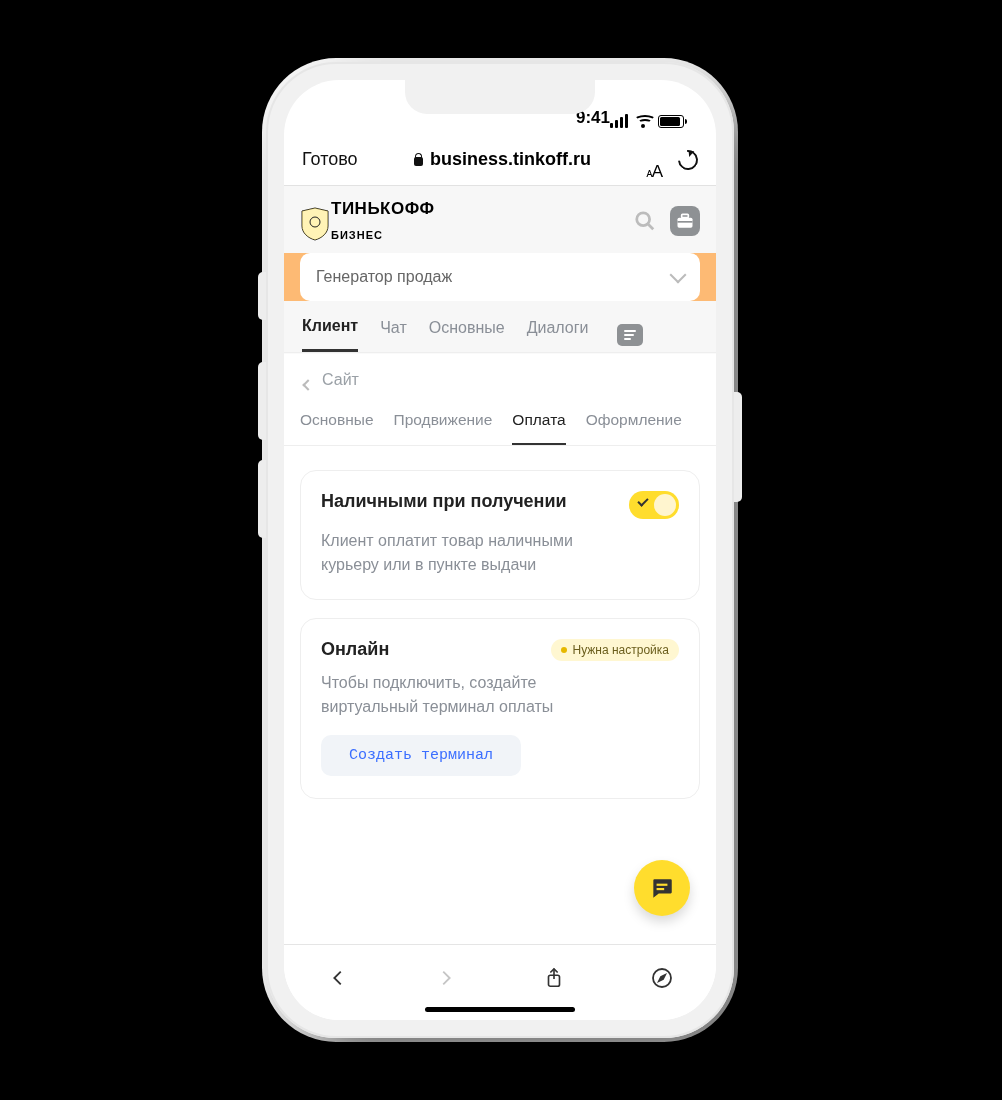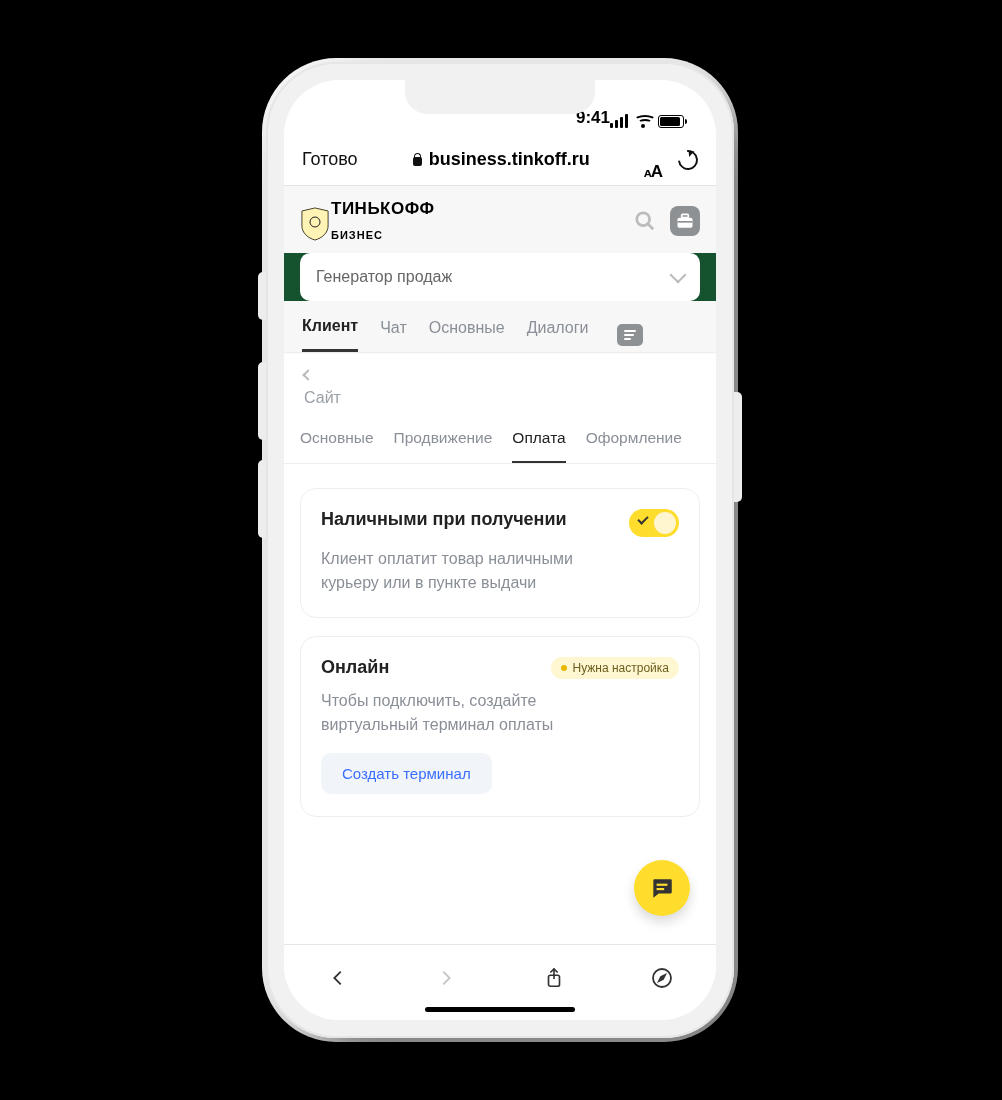--- a/index.html
+++ b/index.html
@@ -51,21 +51,21 @@
   .batt:after{content:"";position:absolute;right:-4px;top:3px;width:2px;height:5px;background:#000;border-radius:0 2px 2px 0;}
   .batt .fill{position:absolute;left:1px;top:1px;bottom:1px;width:20px;background:#000;border-radius:1.5px;}
 
   
   .safari{height:52px;display:flex;align-items:center;padding:0 18px;gap:16px;border-bottom:1px solid #e2e2e2;}
   .safari .done{font-size:18px;color:#111;}
   .safari .url{flex:1;text-align:center;font-weight:700;font-size:18px;display:flex;align-items:center;justify-content:center;gap:6px;}
   .lock{width:11px;height:13px;position:relative;}
   .lock:before{content:"";position:absolute;left:1px;top:4px;width:9px;height:9px;background:#111;border-radius:2px;}
   .lock:after{content:"";position:absolute;left:2px;top:0;width:5px;height:6px;border:1.5px solid #111;border-bottom:none;border-radius:5px 5px 0 0;}
-  .aa{font-size:13px;font-weight:700;letter-spacing:-1px;margin-top:24px;}
+  .aa{font-size:13px;font-weight:400;letter-spacing:-1px;margin-top:24px;}
   .aa .big{font-size:17px;}
   .reload{width:20px;height:20px;border:2px solid #111;border-radius:50%;border-left-color:transparent;transform:rotate(40deg);position:relative;}
   .reload:after{content:"";position:absolute;top:-3px;left:-1px;border:4px solid transparent;border-right-color:#111;transform:rotate(0deg);}
 
   
   .pagehead{display:flex;align-items:center;padding:14px 16px 12px;gap:10px;background:#f7f7f7;}
   .logo{display:flex;align-items:flex-end;gap:1px;}
   .shield{width:30px;height:34px;position:relative;flex:0 0 auto;}
   .shield svg{width:100%;height:100%;}
   .brandtxt{display:flex;flex-direction:column;line-height:1;}
@@ -76,51 +76,51 @@
   .hicon.search svg{width:22px;height:22px;stroke:#bcbcbc;fill:none;stroke-width:3;}
   .hicon.brief{background:#8e9194;}
   .hicon.brief svg{width:20px;height:20px;fill:#fff;}
   .chat-badge{width:26px;height:22px;border-radius:5px;background:#8e9194;display:flex;align-items:center;justify-content:center;margin-left:6px;position:relative;}
   .chat-badge:after{content:"";position:absolute;bottom:-5px;right:5px;border:5px solid transparent;border-top-color:#8e9194;}
   .chat-badge span{height:2px;background:#fff;border-radius:1px;}
   .chat-badge .lines{display:flex;flex-direction:column;gap:2px;align-items:flex-start;}
   .chat-badge .lines span:nth-child(1){width:12px}.chat-badge .lines span:nth-child(2){width:10px}.chat-badge .lines span:nth-child(3){width:7px}
 
   
-  .ddwrap{padding:0 16px 0;background:#14532d;}
+  .ddwrap{padding:0 16px 0;background:#fdba74;}
   .dropdown{background:#fff;border-radius:10px;height:48px;display:flex;align-items:center;padding:0 16px;justify-content:space-between;color:#666;font-size:16px;}
   .chev{width:12px;height:12px;border-right:2px solid #bbb;border-bottom:2px solid #bbb;transform:rotate(45deg);margin-top:-4px;}
 
   
   .maintabs{display:flex;gap:22px;padding:16px 18px 0;background:#f7f7f7;align-items:center;}
   .maintabs .tab{font-size:16px;color:var(--grey-text);padding-bottom:14px;}
   .maintabs .tab.active{color:#222;font-weight:600;border-bottom:3px solid #333;}
   .f7bottom{height:1px;background:#eee;box-shadow:0 1px 0 rgba(0,0,0,.02);}
 
   
-  .bc{display:flex;align-items:flex-start;gap:10px;padding:18px 20px 8px;color:var(--light-grey);font-size:16px;flex-direction:column;}
+  .bc{display:flex;align-items:flex-end;gap:10px;padding:18px 20px 8px;color:var(--light-grey);font-size:16px;}
   .bc .ch{width:8px;height:8px;border-left:2px solid #bbb;border-bottom:2px solid #bbb;transform:rotate(45deg);}
 
   
   .subtabs{display:flex;gap:20px;padding:14px 16px 0;border-bottom:1px solid #eee;}
   .subtabs .st{font-size:15.5px;color:var(--grey-text);padding-bottom:14px;white-space:nowrap;}
   .subtabs .st.active{color:#222;border-bottom:2px solid #333;font-weight:500;}
 
   
   .cards{padding:24px 16px;display:flex;flex-direction:column;gap:18px;}
   .card{border:1px solid #eee;border-radius:16px;padding:20px 20px 22px;}
   .card .row1{display:flex;justify-content:space-between;align-items:flex-start;}
   .card h3{margin:0;font-size:18px;font-weight:700;color:#222;}
   .card p{margin:10px 0 0;font-size:16px;color:var(--grey-text);line-height:1.5;max-width:280px;}
   .toggle{width:50px;height:28px;background:var(--accent-yellow);border-radius:20px;position:relative;flex:0 0 auto;}
   .toggle .knob{position:absolute;right:3px;top:3px;width:22px;height:22px;background:#fff5cf;border-radius:50%;}
   .toggle .chk{position:absolute;left:9px;top:7px;width:10px;height:6px;border-left:2.5px solid #333;border-bottom:2.5px solid #333;transform:rotate(-45deg);}
   .badge{display:flex;align-items:center;gap:6px;background:#fff7d1;border-radius:14px;padding:4px 10px;font-size:12px;color:#6b5e1d;}
   .badge .dot{width:6px;height:6px;background:#e6b800;border-radius:50%;}
-  .btnlink{display:inline-block;margin-top:16px;background:#f1f4f8;border-radius:10px;padding:12px 21px;color:var(--blue);font-size:15px;cursor:pointer;}
+  .btnlink{display:inline-block;margin-top:16px;background:#f1f4f8;border-radius:10px;padding:12px 28px;color:var(--blue);font-size:15px;cursor:pointer;font-family:Liberation Mono, monospace;}
 
   
   .fab{position:absolute;right:26px;bottom:104px;width:56px;height:56px;border-radius:50%;background:var(--accent-yellow);display:flex;align-items:center;justify-content:center;box-shadow:0 6px 12px rgba(0,0,0,.15);}
   .fab svg{width:26px;height:26px;fill:#333;}
 
   
   .bbar{position:absolute;left:0;right:0;bottom:0;height:76px;border-top:1px solid #e5e5e5;display:flex;align-items:center;justify-content:space-around;background:#fff;padding-bottom:10px;}
   .bbar .ic{width:26px;height:26px;display:flex;align-items:center;justify-content:center;}
   .homebar{position:absolute;bottom:8px;left:50%;transform:translateX(-50%);width:150px;height:5px;background:#000;border-radius:4px;}
 </style>

